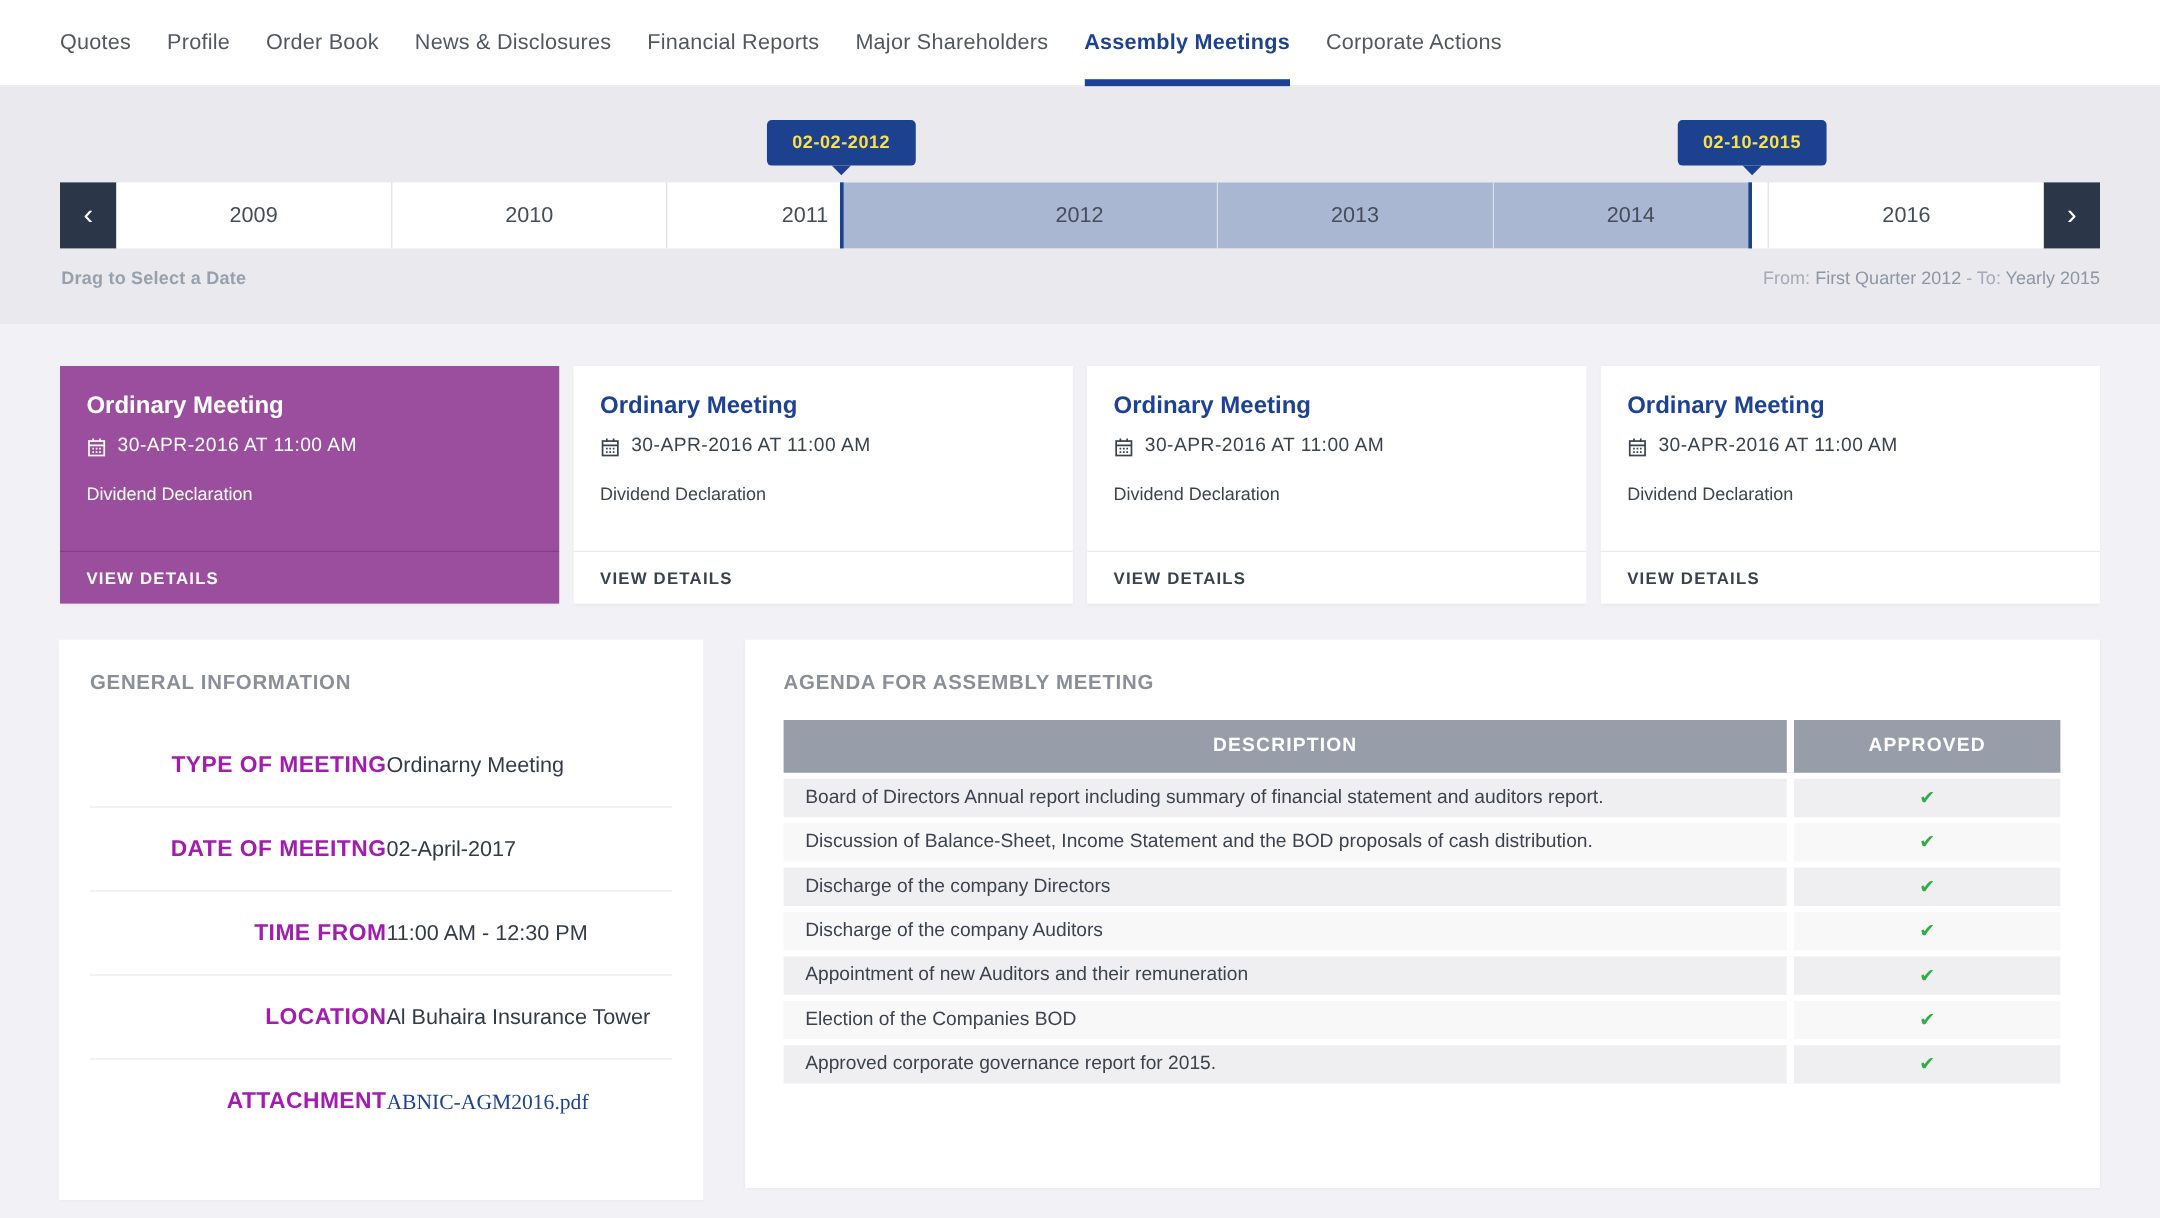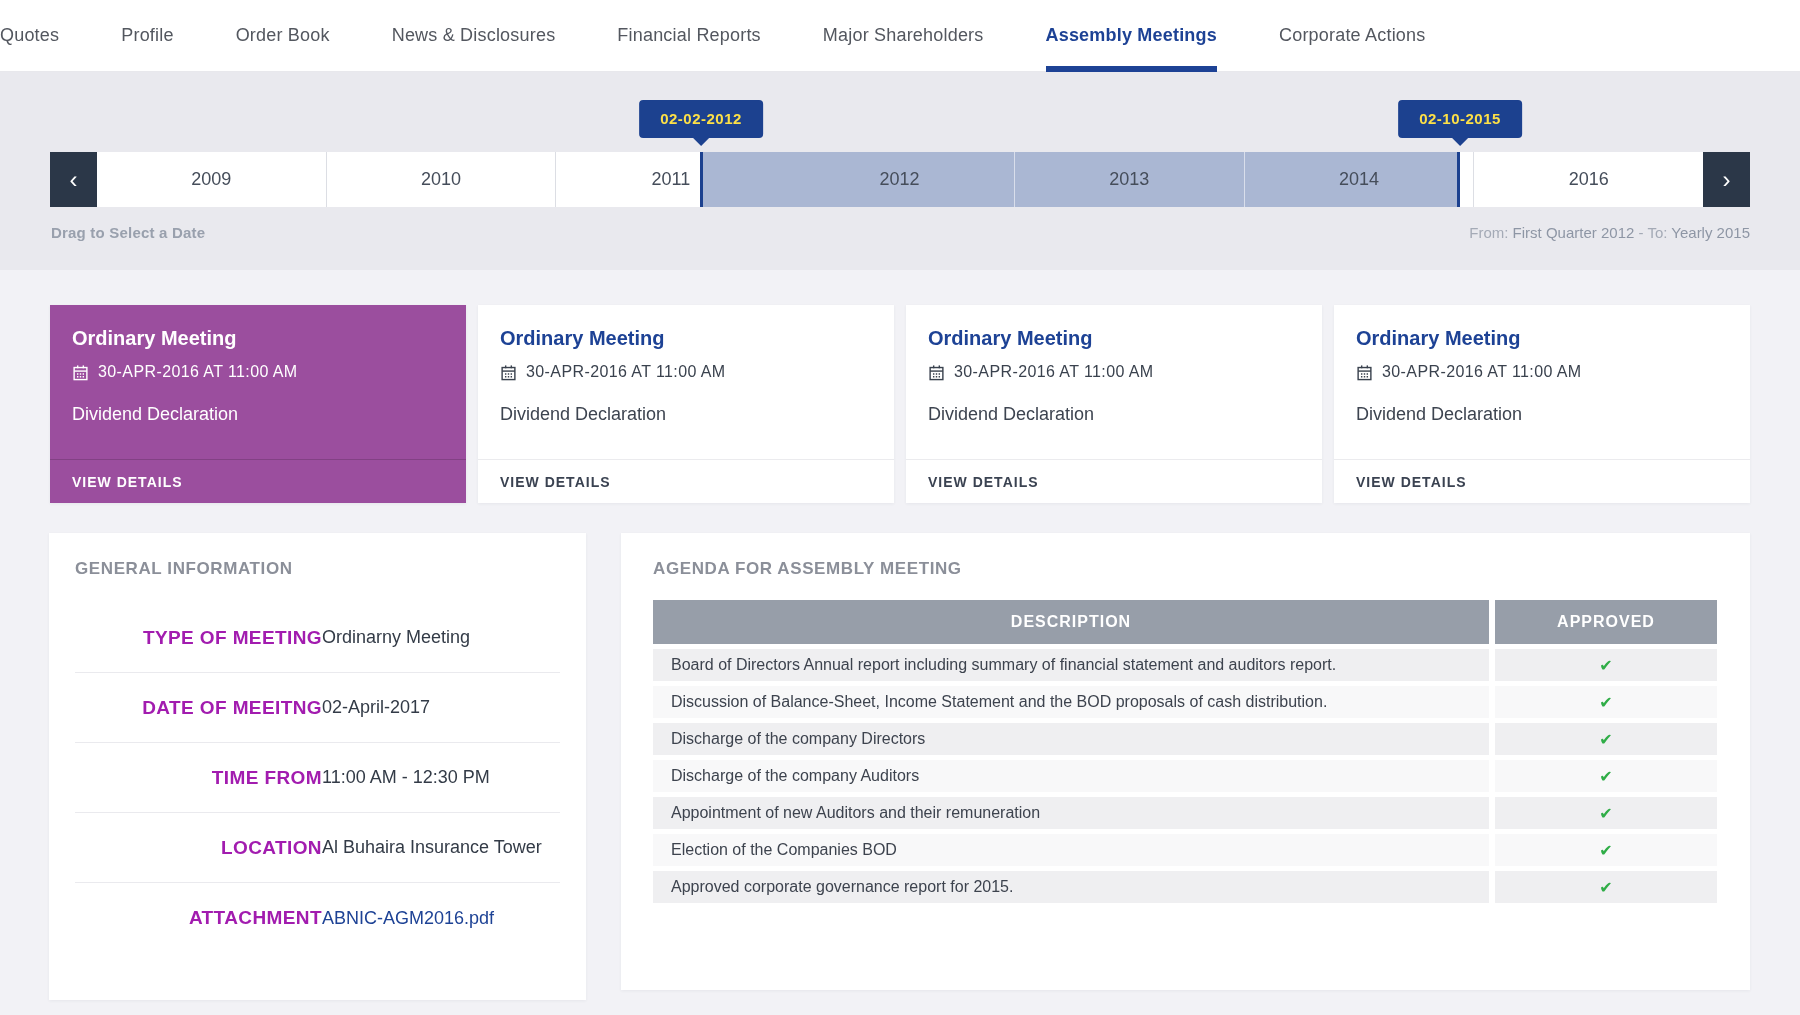--- a/index.html
+++ b/index.html
@@ -7,21 +7,21 @@
   body {
     font-family:"Liberation Sans","DejaVu Sans",sans-serif;
     background:#f2f2f6; color:#333b47; overflow:hidden;
   }
   #app { position:relative; width:1800px; height:1015px; }
 
   
   .topnav {
     position:absolute; top:0; left:0; right:0; height:72px;
     background:#ffffff; display:flex; align-items:center;
-    gap:62px; border-bottom:1px solid #e8e8ec;
+    padding-left:50px; gap:30px; border-bottom:1px solid #e8e8ec;
   }
   .nav-item {
     position:relative; height:72px; display:flex; align-items:center;
     font-size:18px; color:#53575f; text-decoration:none; cursor:pointer;
     letter-spacing:.2px; white-space:nowrap;
   }
   .nav-item.active { color:#1d4295; font-weight:bold; }
   .nav-item.active .nav-underline {
     position:absolute; left:0; right:0; bottom:0; height:6px; background:#1d4295;
   }
@@ -84,21 +84,21 @@
   }
   .card {
     flex:1; position:relative; background:#ffffff; cursor:pointer;
     box-shadow:0 1px 3px rgba(40,45,60,.06);
   }
   .card-title { font-size:20px; font-weight:bold; color:#1d4295; margin:22px 22px 0; }
   .card-date {
     display:flex; align-items:center; gap:9px; margin:13px 22px 0;
     font-size:16px; color:#3a424e; letter-spacing:.4px;
   }
-  .card-desc { margin:23px 22px 0; font-size:18px; color:#3d4450; }
+  .card-desc { margin:23px 22px 0; font-size:15px; color:#3d4450; }
   .card-footer {
     position:absolute; left:0; right:0; bottom:0; height:44px;
     border-top:1px solid #ebebee; display:flex; align-items:center;
     padding-left:22px; cursor:pointer;
   }
   .card-action {
     font-size:14px; font-weight:bold; letter-spacing:1px; color:#3a4251;
   }
   .card.highlight { background:#9b4e9e; }
   .card.highlight .card-title,
@@ -122,21 +122,21 @@
     display:flex; align-items:center; height:70px; padding-left:6px;
     border-bottom:1px solid #eaeaee;
   }
   .info-row:last-child { border-bottom:none; }
   .info-label {
     flex:0 0 241px; font-size:19px; font-weight:bold; color:#a21caf;
     letter-spacing:.4px;
     text-align:right;
   }
   .info-value { font-size:18px; color:#333b47; }
-  .info-link { font-size:18px; color:#1d4295; text-decoration:none; cursor:pointer; }
+  .info-link { font-size:18px; color:#1d4295; text-decoration:none; cursor:pointer;font-family:Liberation Serif, serif; }
 
   #agenda-panel { left:621px; top:533px; width:1129px; height:457px; padding:26px 33px 0 32px; }
   #agenda-panel .panel-heading { margin-bottom:21px; padding-left:0; }
   .agenda-table { margin-top:0; }
   .agenda-head { display:flex; height:44px; margin-bottom:5px; }
   .agenda-row { display:flex; height:32px; margin-bottom:5px; }
   .col-desc {
     flex:0 0 842px; border-right:6px solid #ffffff;
     display:flex; align-items:center;
   }

